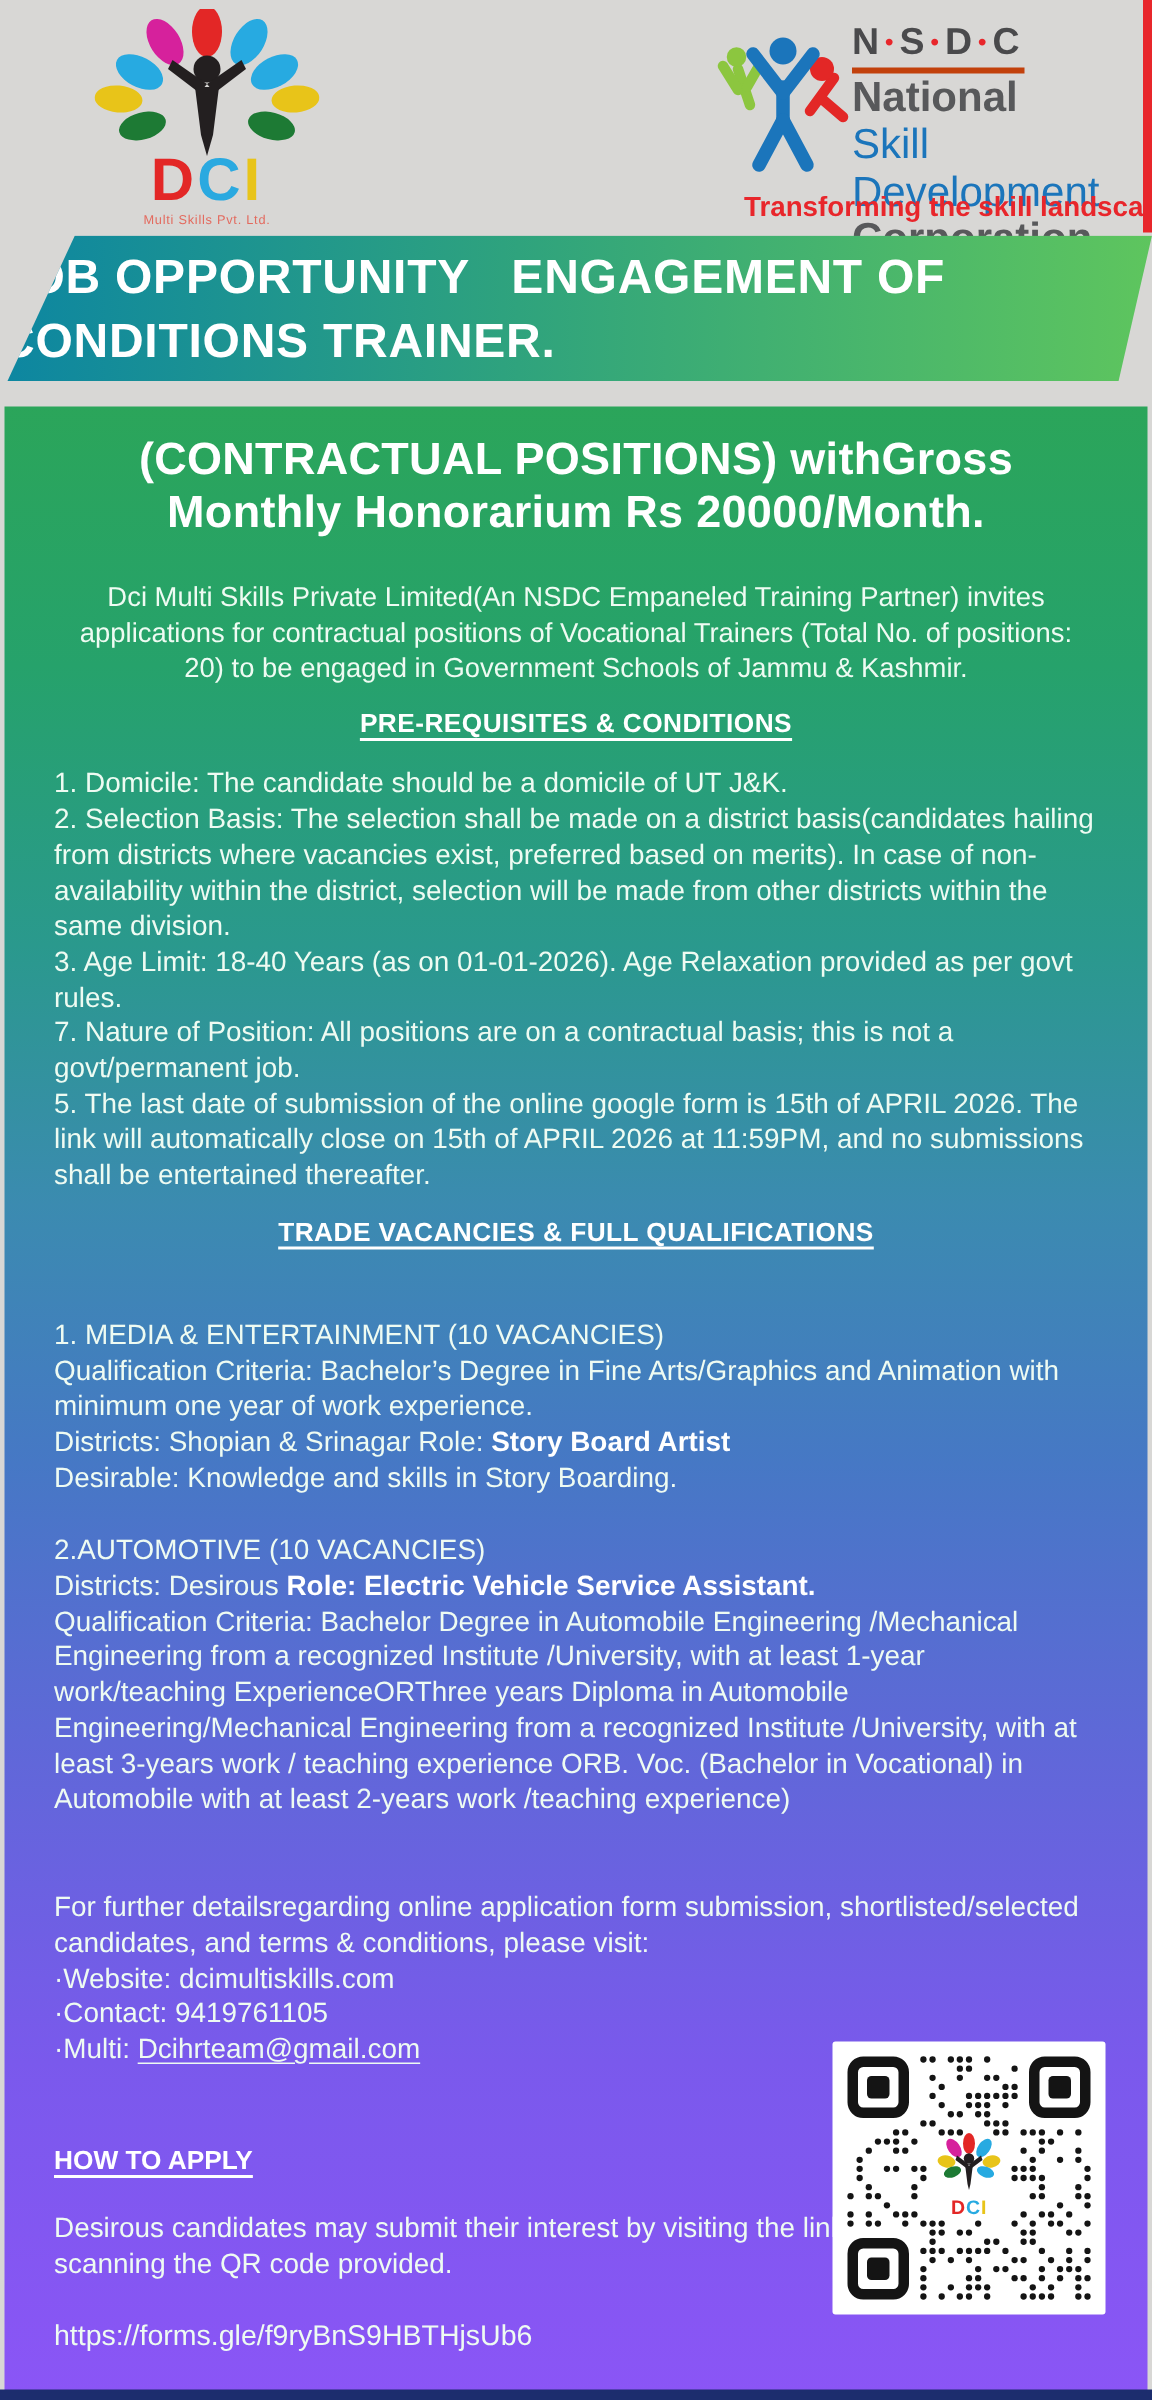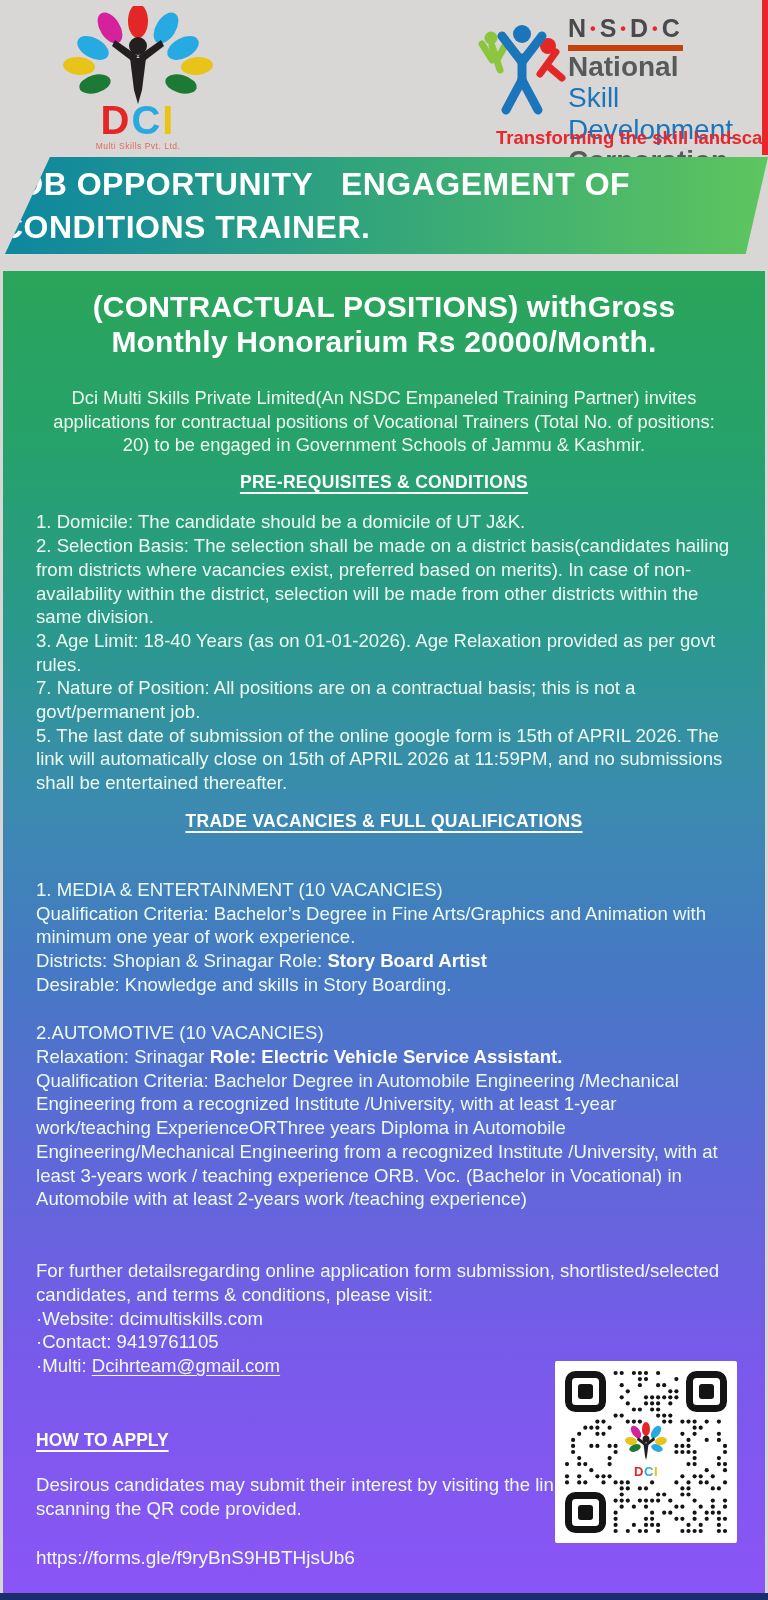--- a/index.html
+++ b/index.html
@@ -20,21 +20,21 @@
   .dci-wordmark{font-size:40px;font-weight:800;letter-spacing:2px;line-height:1;margin-top:-6px;}
   .dci-wordmark .l-d{color:#e32726;}
   .dci-wordmark .l-c{color:#2aa9e0;}
   .dci-wordmark .l-i{color:#e8c419;}
   .dci-sub{font-size:8.5px;color:#e36a5e;margin-top:1px;letter-spacing:.5px;}
 
   .nsdc-logo{position:absolute;left:478px;top:14px;width:282px;height:140px;}
   .nsdc-figures{position:absolute;left:0;top:8px;}
   .nsdc-text{position:absolute;left:90px;top:0;width:192px;}
   .nsdc-acronym{font-size:25px;font-weight:700;color:#4a4a4c;letter-spacing:3px;
-    border-bottom:6px solid #c2410c;display:inline-block;padding-bottom:2px;}
+    border-bottom:4px solid #c2410c;display:inline-block;padding-bottom:2px;}
   .nsdc-acronym .dot{color:#e8262b;font-size:16px;vertical-align:3px;margin:0 1px;}
   .nsdc-line{font-size:28px;color:#58595b;font-weight:600;line-height:1.12;}
   .nsdc-line.blue{color:#1b75bb;font-weight:400;}
   .nsdc-tagline{position:absolute;left:18px;top:113px;width:260px;
     font-size:18.5px;font-weight:700;color:#e8262b;white-space:nowrap;}
 
   
   .banner{
     position:absolute;top:157px;left:0;width:768px;height:97px;
     background:linear-gradient(90deg,#0d86a1 0%,#2fa37d 45%,#5ec55e 100%);
@@ -180,21 +180,21 @@
 
       <div class="trade t1">
         <p class="t-title">1. MEDIA &amp; ENTERTAINMENT (10 VACANCIES)</p>
         <p>Qualification Criteria: Bachelor’s Degree in Fine Arts/Graphics and Animation with minimum one year of work experience.</p>
         <p><span>Districts: Shopian &amp; Srinagar Role: </span><span class="bold">Story Board Artist</span></p>
         <p>Desirable: Knowledge and skills in Story Boarding.</p>
       </div>
 
       <div class="trade t2">
         <p class="t-title">2.AUTOMOTIVE (10 VACANCIES)</p>
-        <p><span>Relaxation: Srinagar </span><span class="bold">Role: Electric Vehicle Service Assistant.</span></p>
+        <p><span>Districts: Desirous </span><span class="bold">Role: Electric Vehicle Service Assistant.</span></p>
         <p>Qualification Criteria: Bachelor Degree in Automobile Engineering /Mechanical Engineering from a recognized Institute /University, with at least 1-year work/teaching ExperienceORThree years Diploma in Automobile Engineering/Mechanical Engineering from a recognized Institute /University, with at least 3-years work / teaching experience ORB. Voc. (Bachelor in Vocational) in Automobile with at least 2-years work /teaching experience)</p>
       </div>
 
       <div class="details">
         <p>For further detailsregarding online application form submission, shortlisted/selected candidates, and terms &amp; conditions, please visit:</p>
         <p>·Website: dcimultiskills.com</p>
         <p>·Contact: 9419761105</p>
         <p><span>·Multi: </span><span class="email-link">Dcihrteam@gmail.com</span></p>
       </div>
 

